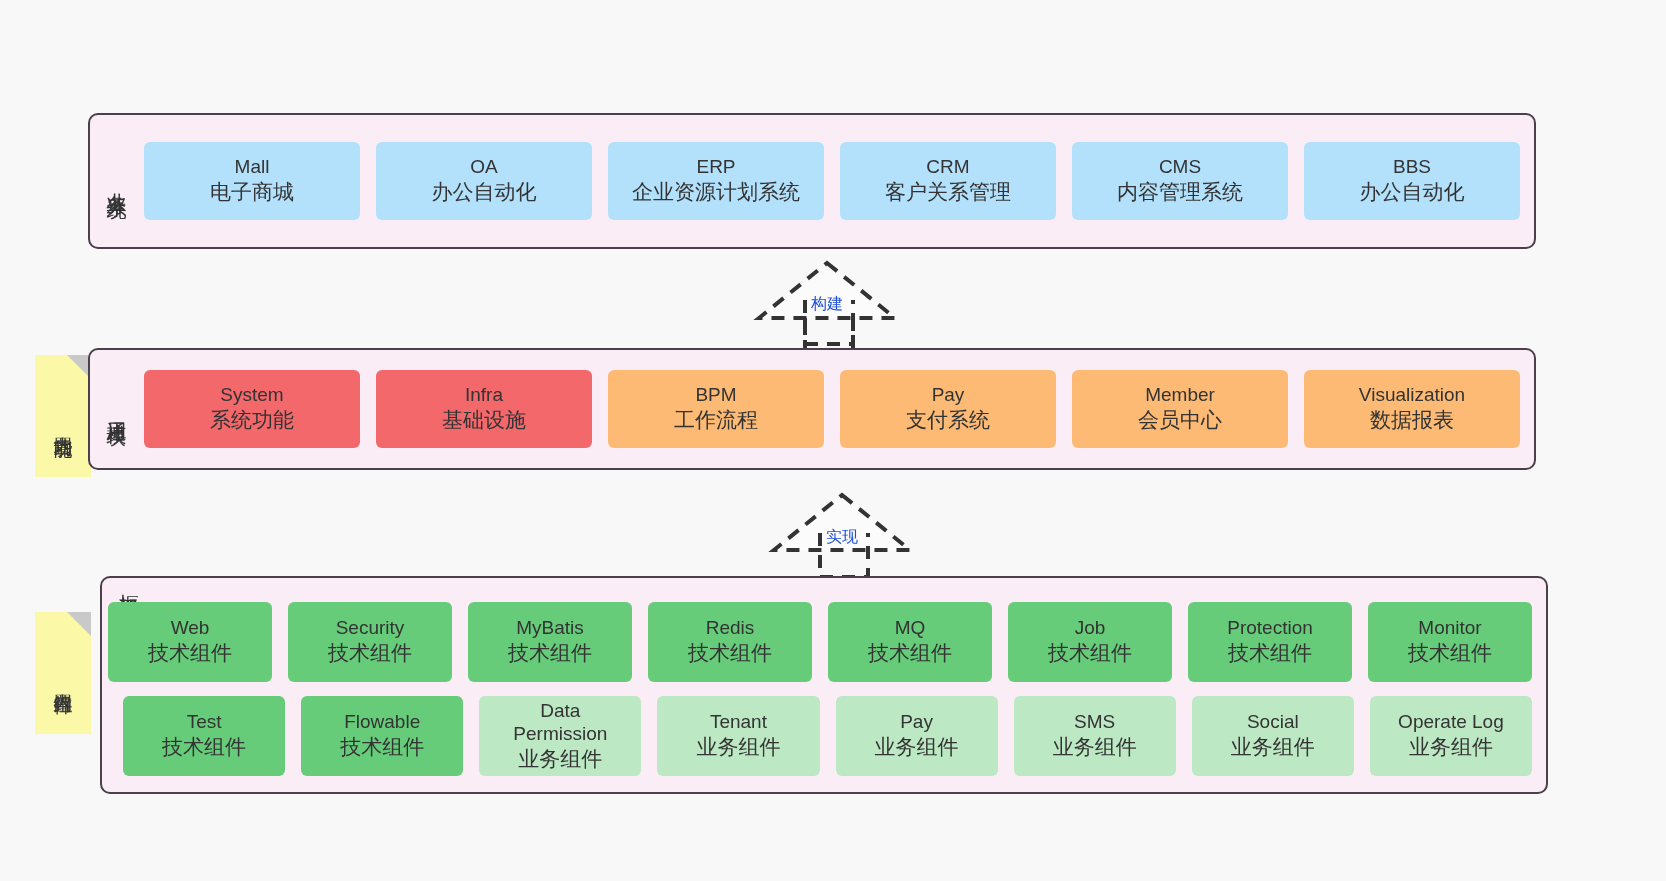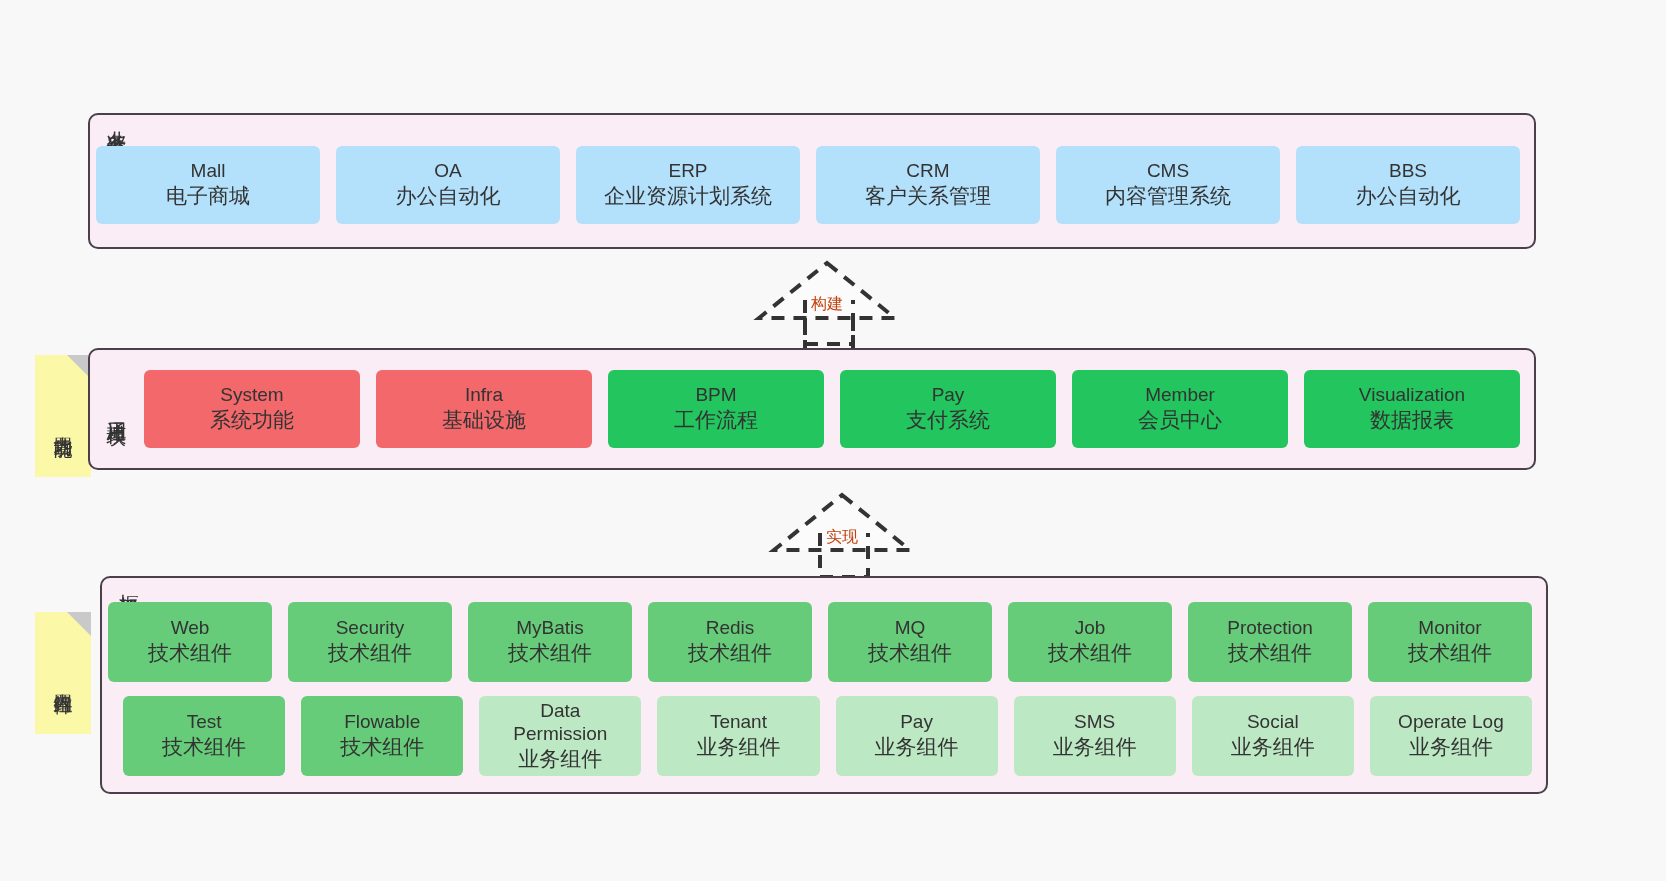--- a/index.html
+++ b/index.html
@@ -111,44 +111,44 @@
   }
   .card .t2 {
     font-size: 21px;
     line-height: 1.25;
     color: #333;
     text-align: center;
   }
 
   .card.blue   { background: #b3e0fb; }
   .card.redd   { background: #f2686b; }
-  .card.pinkk  { background: #22c55e; }
+  .card.pinkk  { background: #fdba74; }
   .card.green  { background: #66cc79; }
   .card.lgreen { background: #bde8c4; }
 
   
   .arrow {
     position: absolute;
     pointer-events: none;
   }
   .arrow-label {
     position: absolute;
     font-size: 16px;
-    color: #c2410c;
+    color: #1d4ed8;
     background: transparent;
     white-space: nowrap;
     line-height: 1;
   }
 </style>
 </head>
 <body>
 
 <div id="canvas">
 
-  <div class="layer" id="layer-business" style="left:88px; top:113px; width:1448px; height:136px;flex-direction:column;">
+  <div class="layer" id="layer-business" style="left:88px; top:113px; width:1448px; height:136px;">
     <div class="layer-title">
       <span>业务系统</span>
     </div>
     <div class="layer-body">
       <div class="row" style="height:78px;">
         <div class="card blue">
           <div class="t1">Mall</div>
           <div class="t2">电子商城</div>
         </div>
         <div class="card blue">

